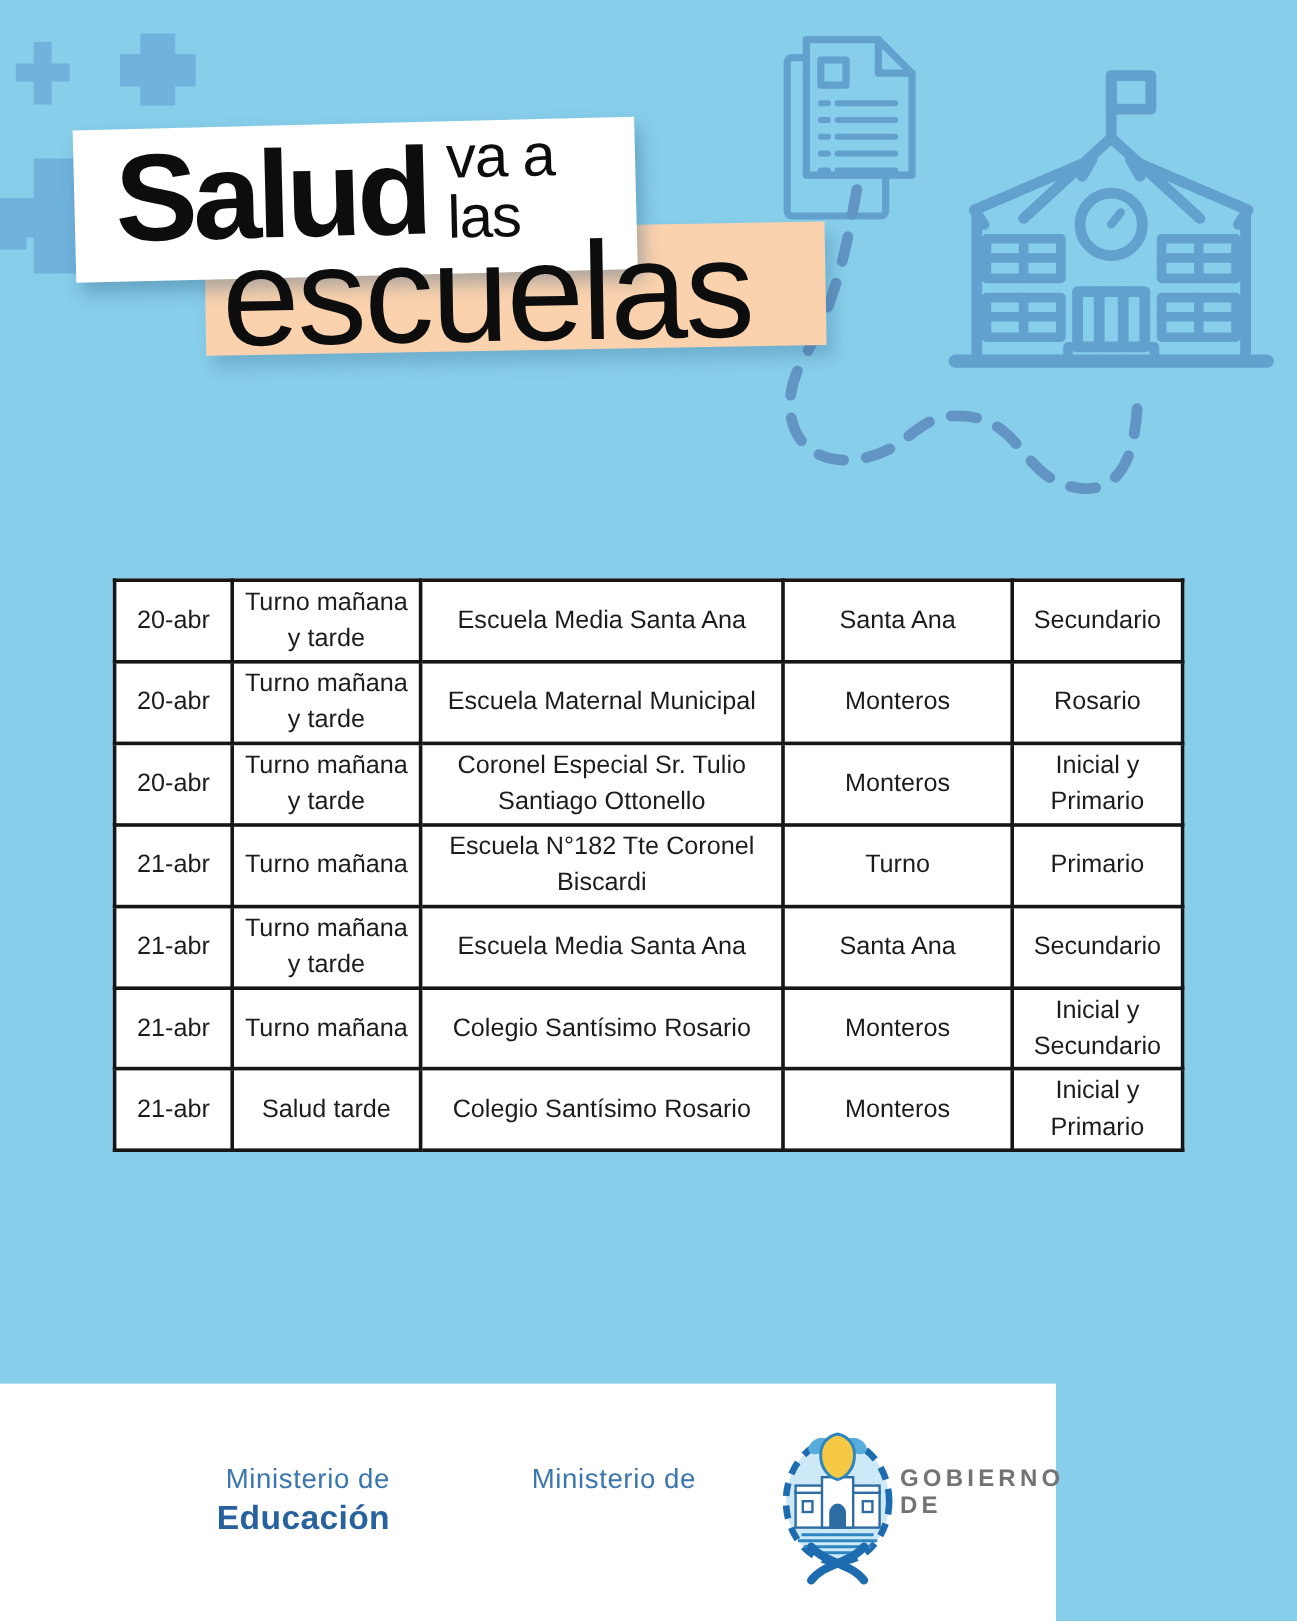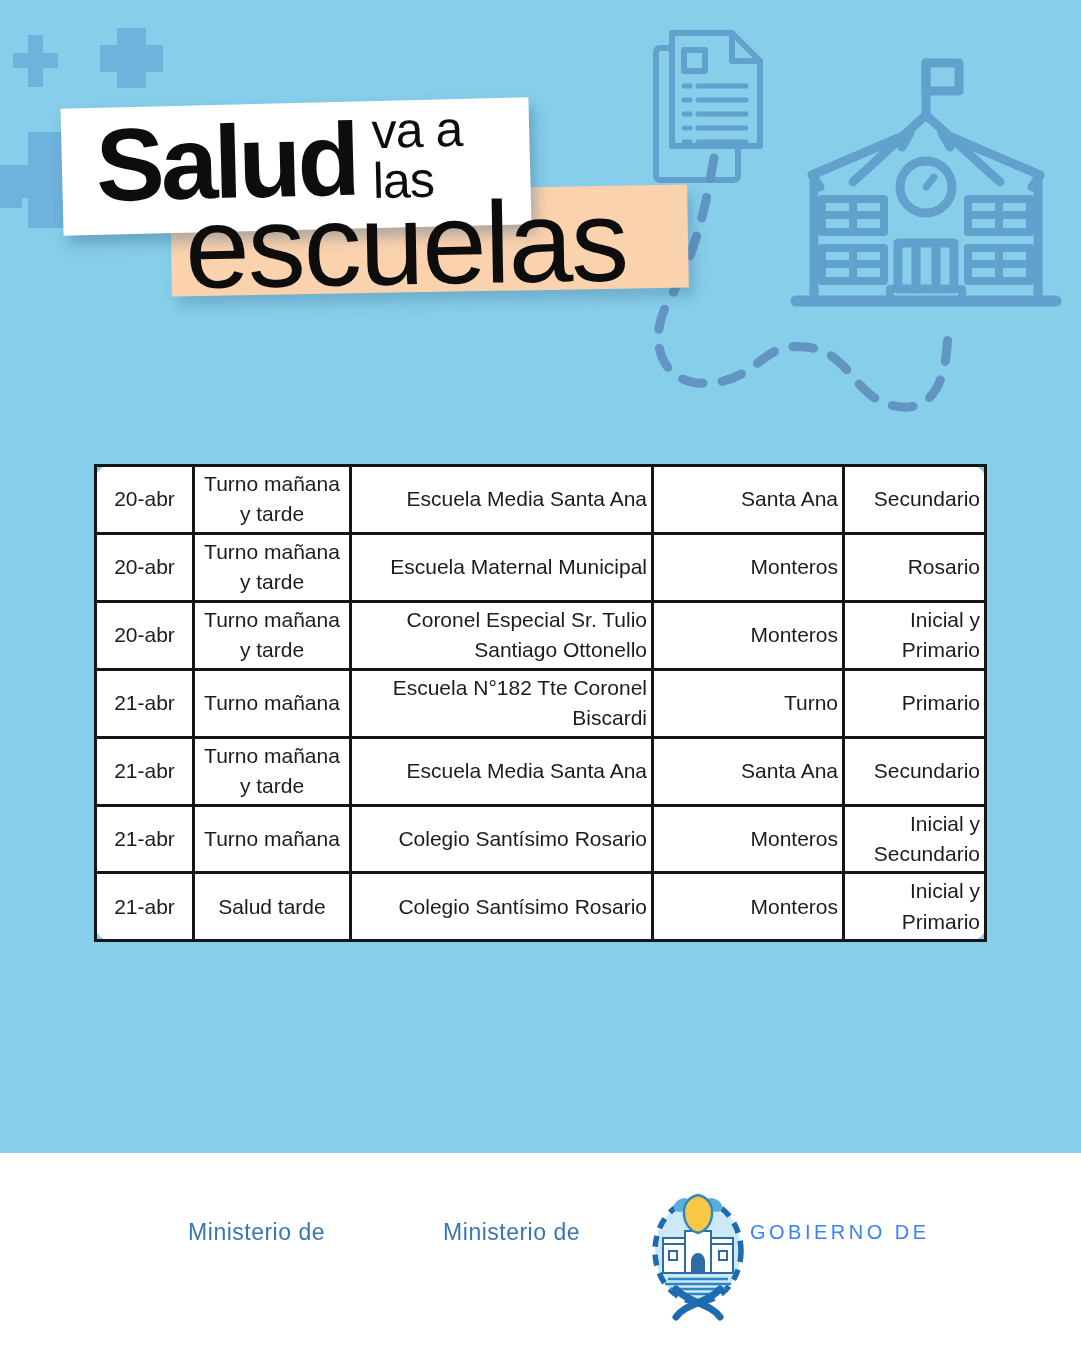--- a/index.html
+++ b/index.html
@@ -30,42 +30,42 @@
     background:#fad2ae; transform:rotate(-1deg); z-index:2;
     box-shadow:6px 10px 12px rgba(55,100,140,.28);
   }
   .title-secondary{
     position:absolute; left:184px; top:190px; z-index:4;
     font-size:116px; font-weight:400; color:#0d0d0d; letter-spacing:-2px;
     line-height:1; transform:rotate(-1deg); transform-origin:left top;
   }
   
   table.schedule{
-    position:absolute; left:94px; top:464px; z-index:2;
+    position:absolute; left:94px; top:482px; z-index:2;
     border-collapse:collapse; background:#ffffff;
-    font-size:21px; color:#1c1c1c;border-radius:20px;
+    font-size:21px; color:#1c1c1c;
   }
   table.schedule td{
     border:3px solid #161616; line-height:1.45; vertical-align:middle;
     padding:2px 4px;
   }
   td.c-date, td.c-shift{text-align:center;}
-  td.c-school, td.c-loc, td.c-level{text-align:right; padding-left:7px; padding-right:4px;}
+  td.c-school, td.c-loc, td.c-level{text-align:center; padding-left:7px; padding-right:4px;}
   
   .footer{
-    position:absolute; left:0; top:1153px; width:1081px; height:198px;
+    position:absolute; left:0; top:1153px; width:880px; height:198px;
     background:#ffffff; z-index:2;
   }
   .ministry{position:absolute; text-align:right;}
   .ministry .m-line1{font-size:23px; color:#3b76af; letter-spacing:.5px;}
   .ministry .m-line2{font-size:28px; font-weight:bold; color:#27629e; letter-spacing:.3px; margin-top:3px;}
   .min-edu{left:120px; top:66px; width:205px;}
   .min-salud{left:375px; top:66px; width:205px;}
   .gob-text{position:absolute; left:750px; top:68px;}
-  .gob-line1{font-size:20px; color:#3b82f6; letter-spacing:3.5px; font-weight:400;}
+  .gob-line1{font-size:20px; color:#737373; letter-spacing:3.5px; font-weight:700;}
   .gob-line2{font-size:32px; font-weight:bold; color:#1a5a9e; letter-spacing:1.5px; margin-top:2px;}
 </style>
 </head>
 <body>
 
 <div id="poster">
 
   <svg class="decor" width="260" height="260" viewBox="0 0 260 260" style="left:0;top:0;z-index:1;">
     <g fill="#6fb2dc">
       <path d="M28 35 h15 v18 h15 v15 h-15 v19 h-15 v-19 h-15 v-15 h15 z"></path>
@@ -196,20 +196,21 @@
         <td class="c-loc">Monteros</td>
         <td class="c-level">Inicial y Primario</td>
       </tr>
     </tbody>
   </table>
 
   <div class="footer">
 
     <div class="ministry min-edu">
       <div class="m-line1">Ministerio de</div>
+      <div class="m-line2">Educación</div>
     </div>
 
     <div class="ministry min-salud">
       <div class="m-line1">Ministerio de</div>
     </div>
 
     <svg width="100" height="132" viewBox="0 0 100 132" style="position:absolute;left:648px;top:38px;">
       <ellipse cx="50" cy="60" rx="43" ry="51" fill="#cde9f8"></ellipse>
       <ellipse cx="50" cy="60" rx="43" ry="51" fill="none" stroke="#1e6cb0" stroke-width="5.5" stroke-dasharray="11 8"></ellipse>
 

